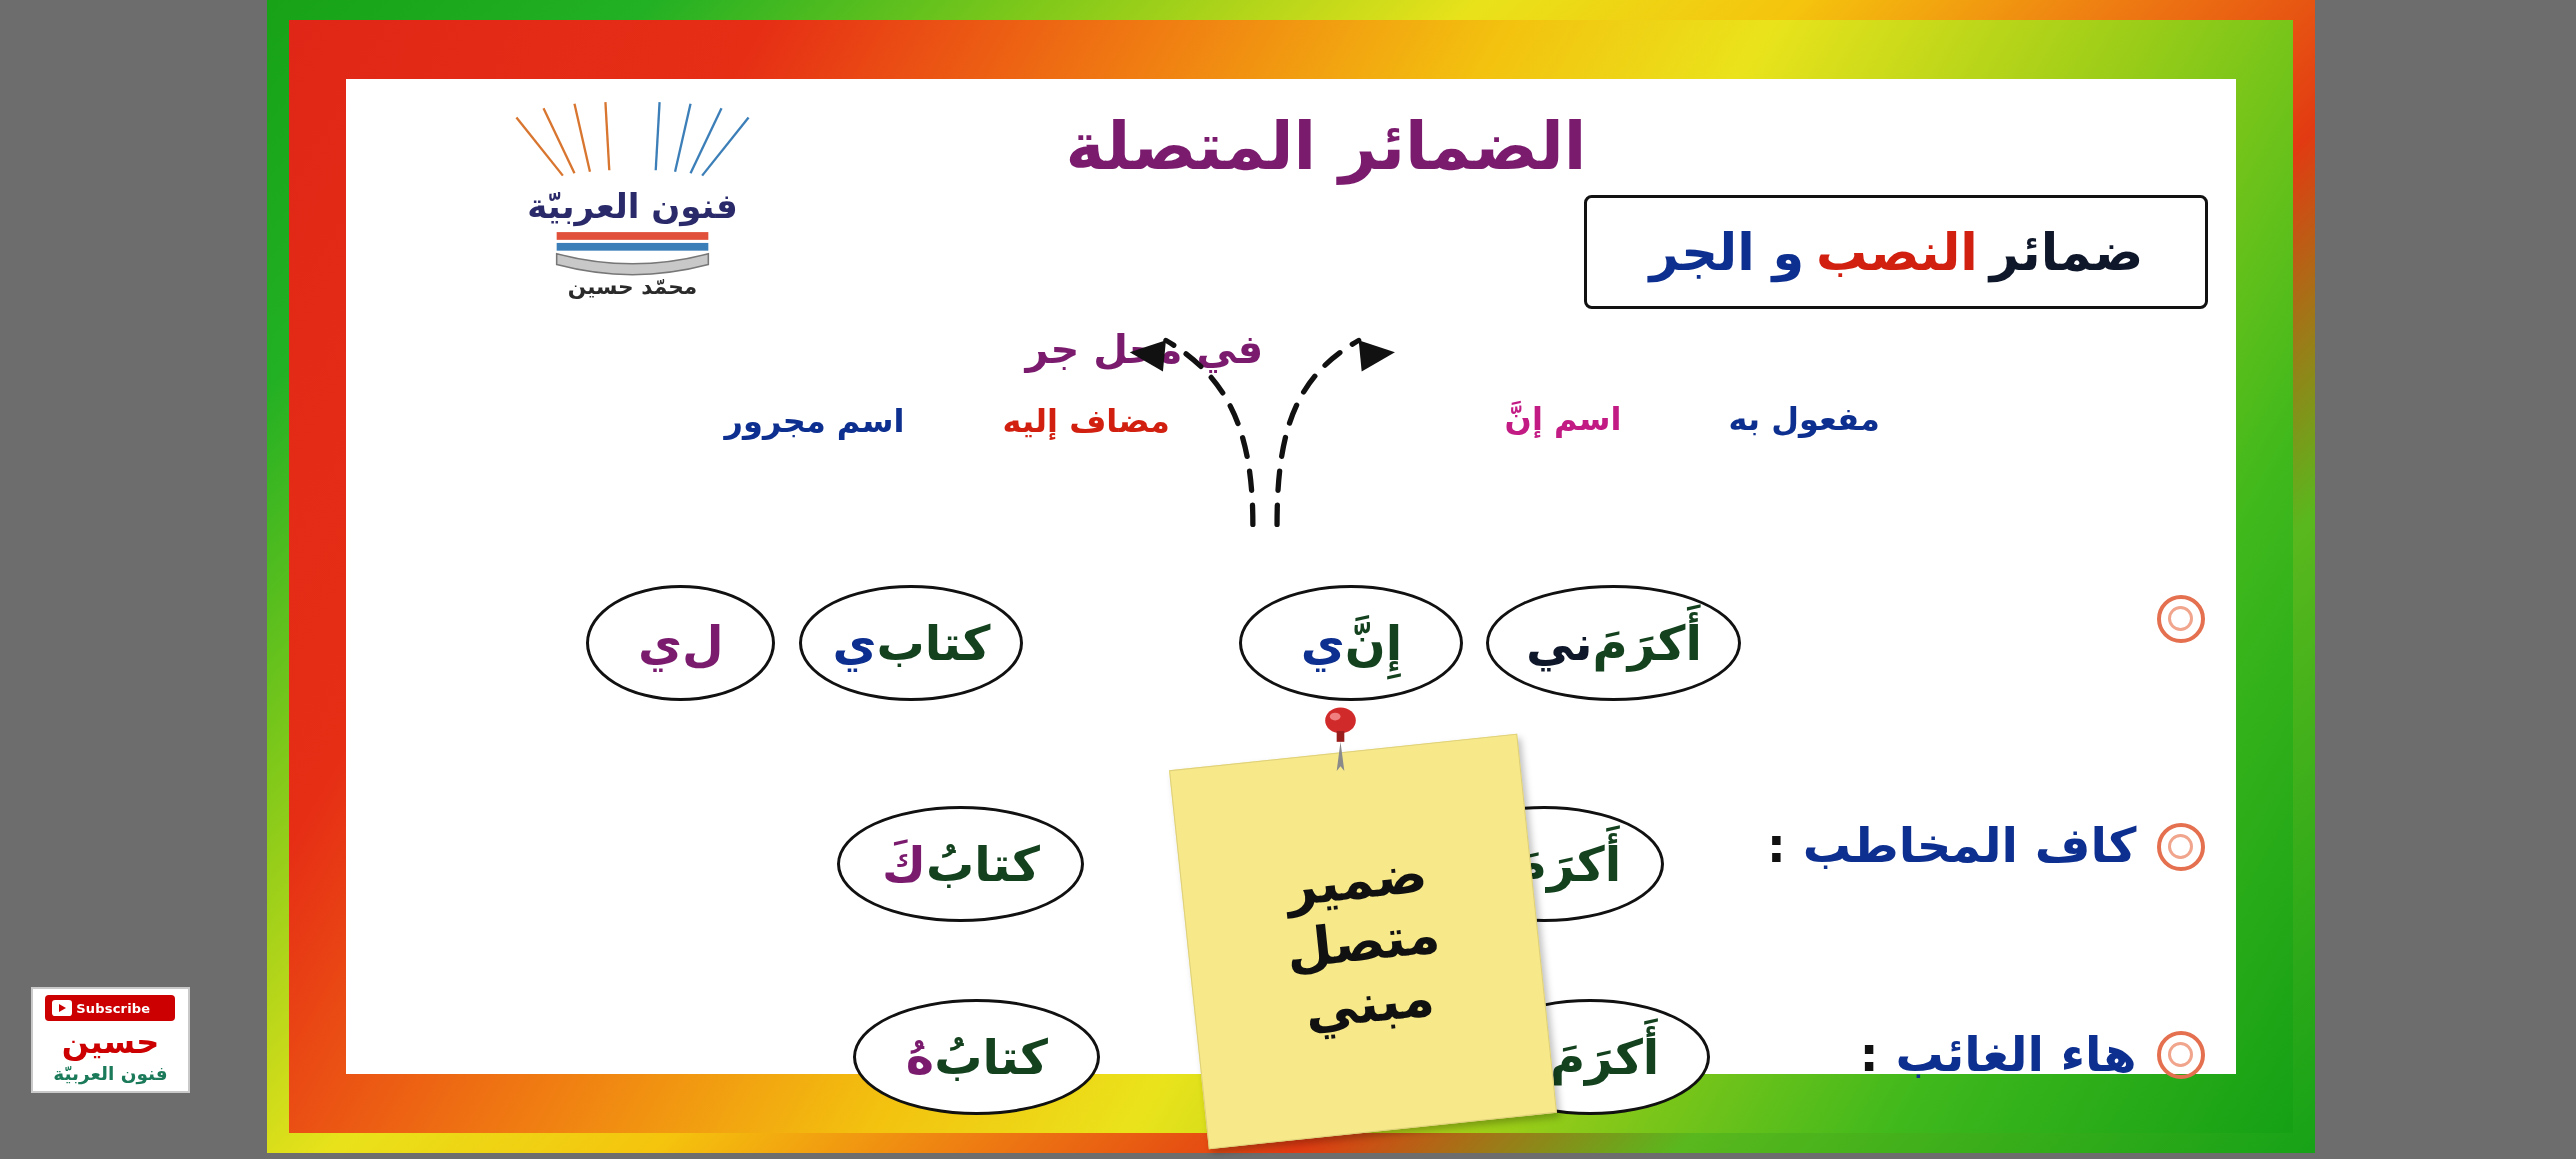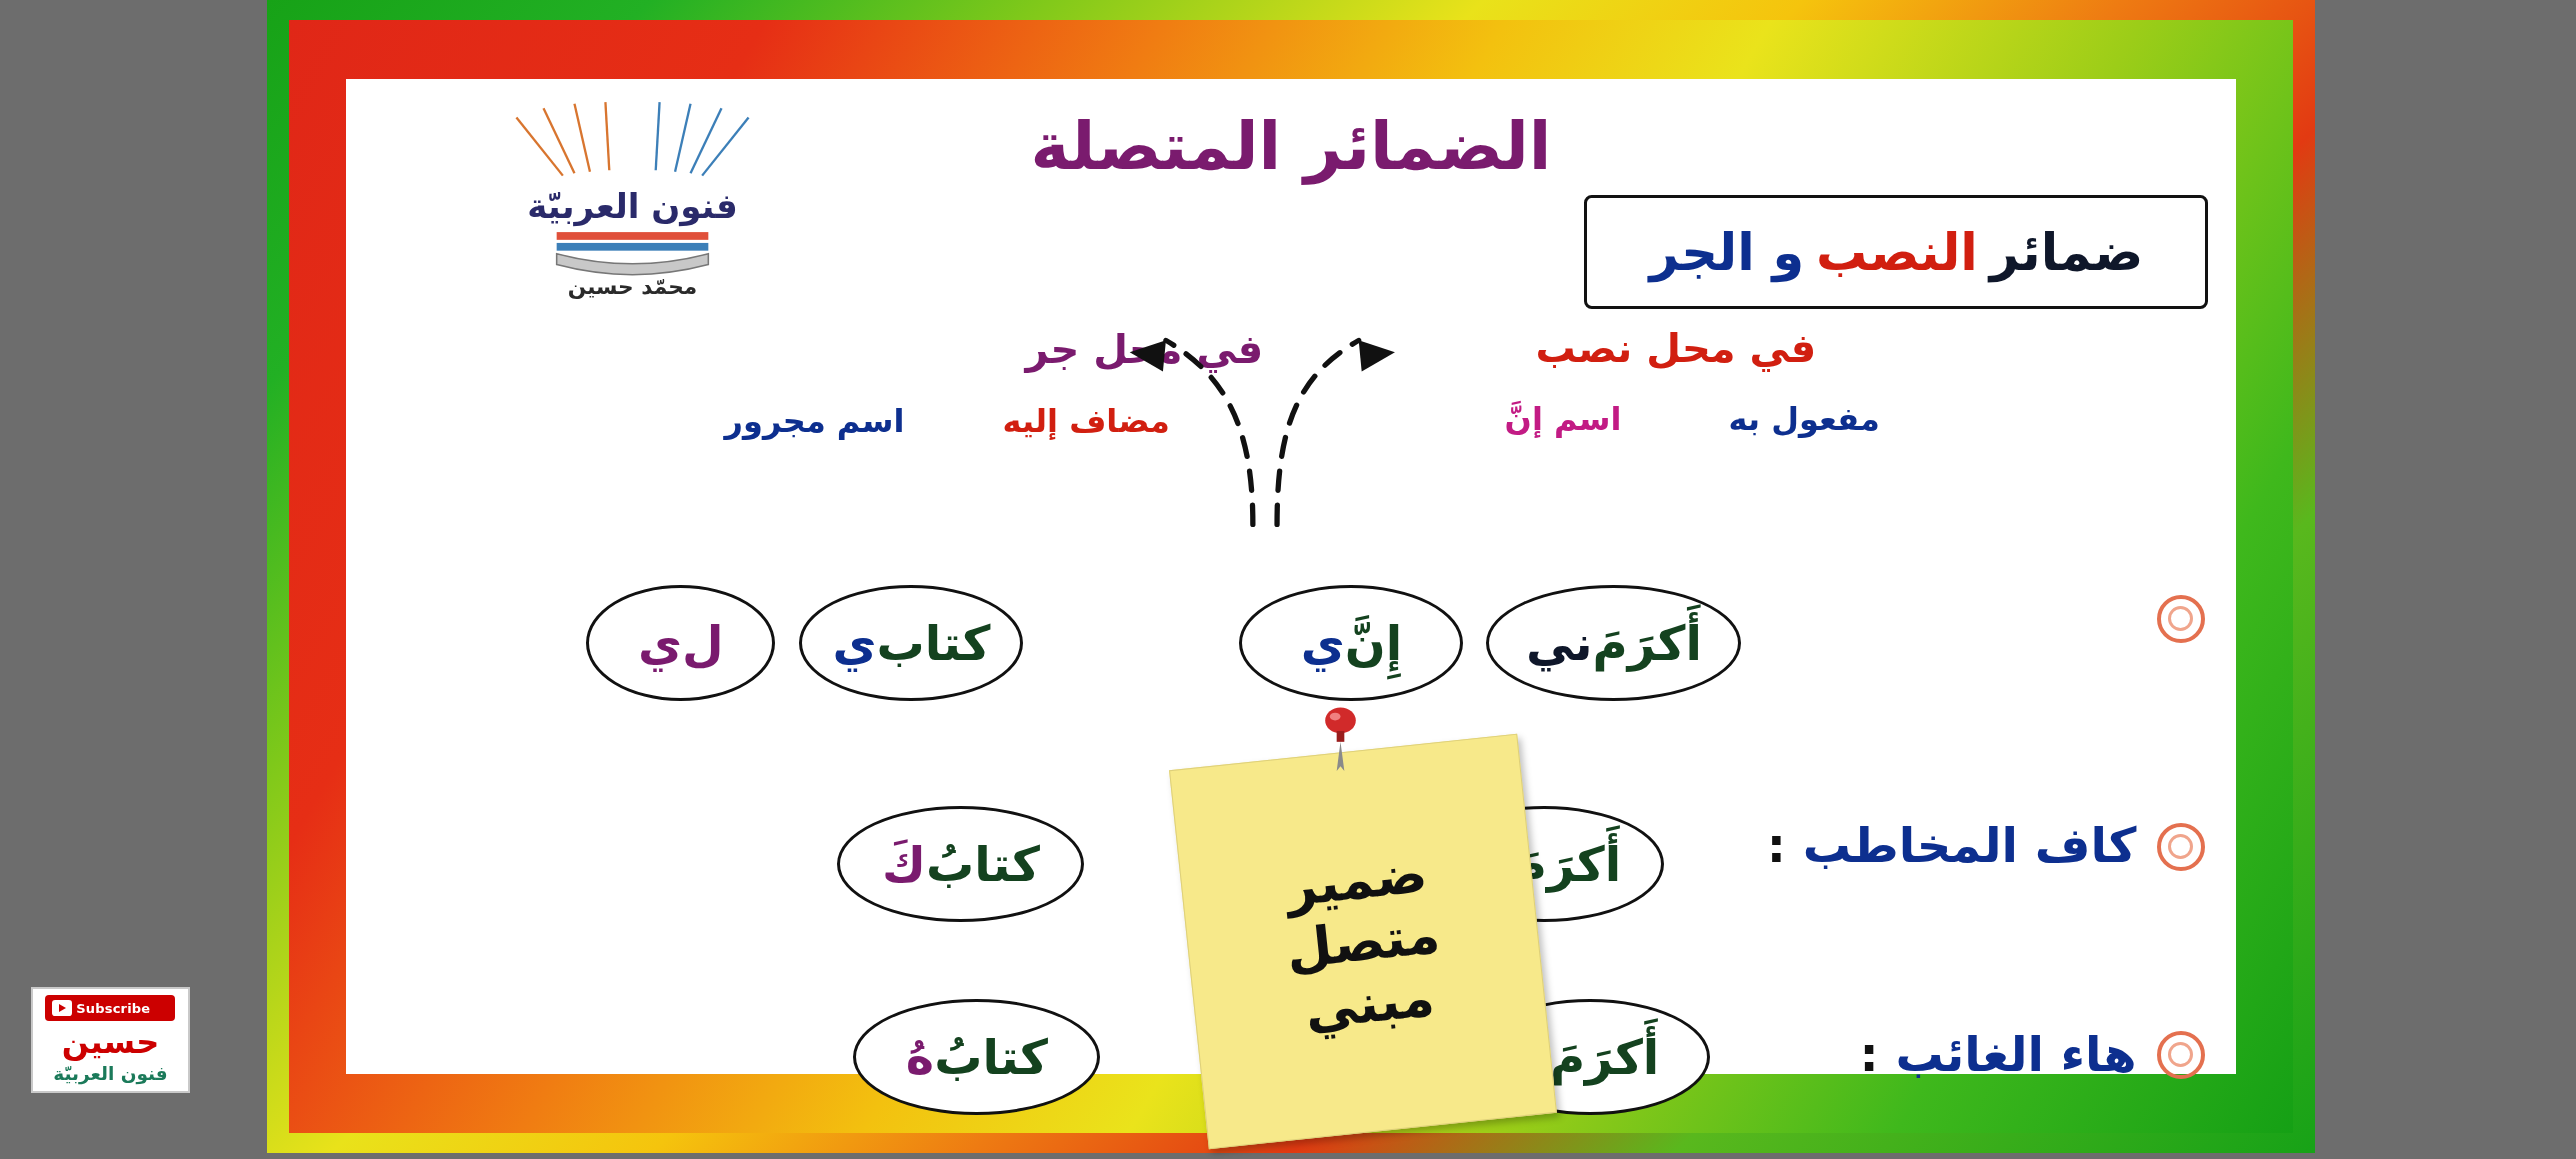--- a/index.html
+++ b/index.html
@@ -68,20 +68,21 @@
     position: absolute;
     top: 29px;
     left: 0;
     width: 100%;
     text-align: center;
     font-size: 66px;
     font-weight: bold;
     color: #7a1b6e;
     direction: rtl;
     letter-spacing: 0px;
+    padding-left: 35px;
   }
 
   
   .topic-box {
     position: absolute;
     right: 28px;
     top: 116px;
     width: 618px;
     height: 108px;
     border: 3.9px solid #111;
@@ -305,21 +306,20 @@
         </div>
 
         <div class="main-title">الضمائر المتصلة</div>
 
         <div class="topic-box">
           <span class="t1">ضمائر</span>
           <span class="t2">النصب</span>
           <span class="t3">و الجر</span>
         </div>
 
-        <div class="lbl lbl-nasb">في محل نصب</div>
         <div class="lbl lbl-jar">في محل جر</div>
 
         <div class="lbl lbl-maful">مفعول به</div>
         <div class="lbl lbl-ismin">اسم إنَّ</div>
         <div class="lbl lbl-mudaf">مضاف إليه</div>
         <div class="lbl lbl-majrur">اسم مجرور</div>
 
         <svg class="arrows" viewBox="0 0 2502 1340" preserveAspectRatio="none">
           <g stroke="#111" stroke-width="7" fill="none" stroke-dasharray="26 20" stroke-linecap="round">
             <path d="M1232 600 C 1232 470, 1258 400, 1340 352"></path>

